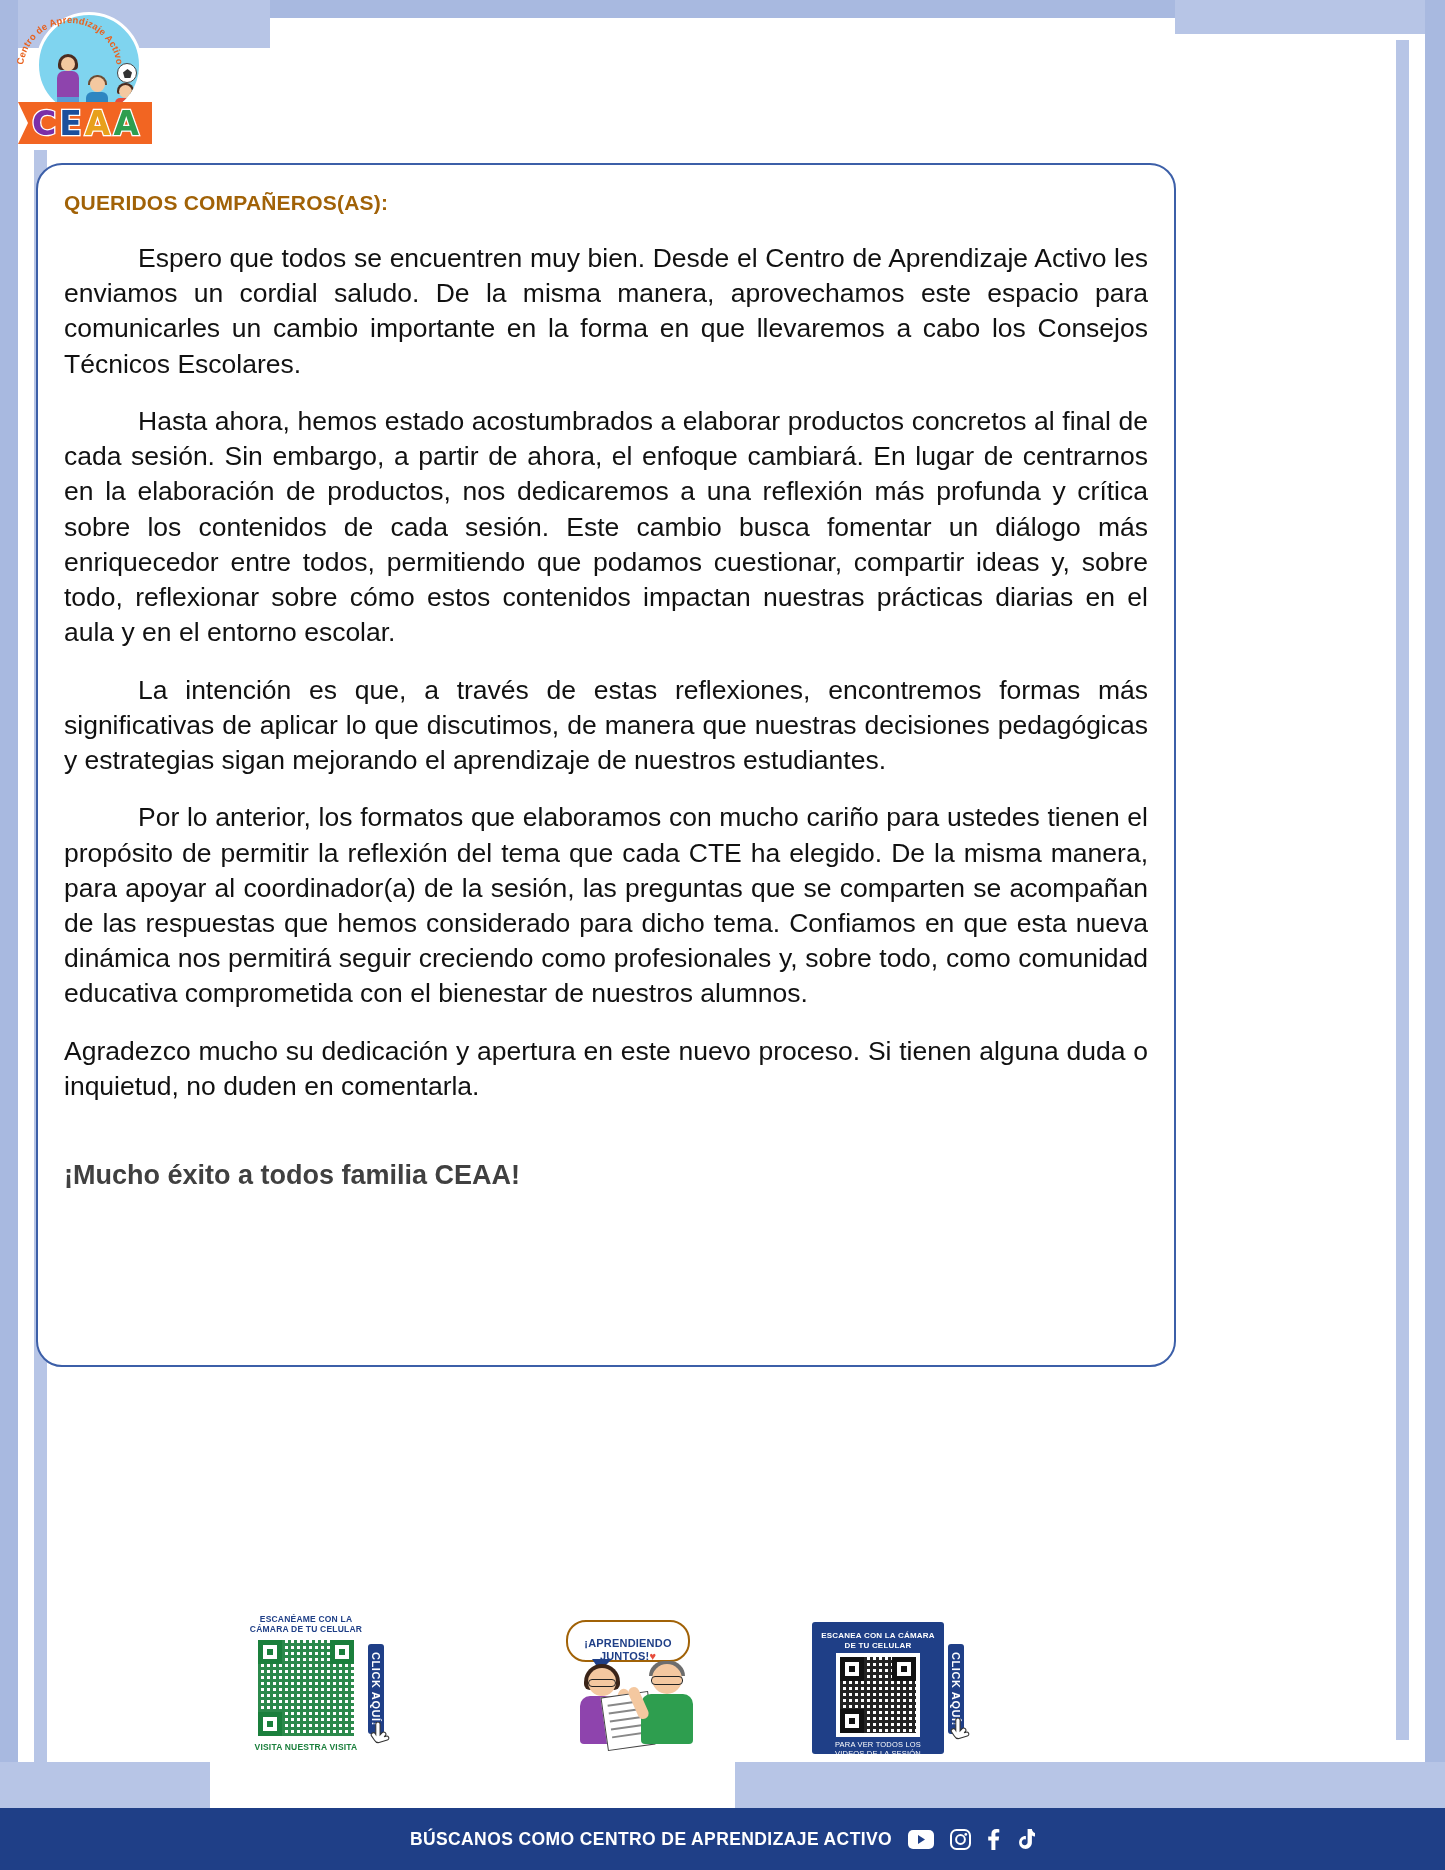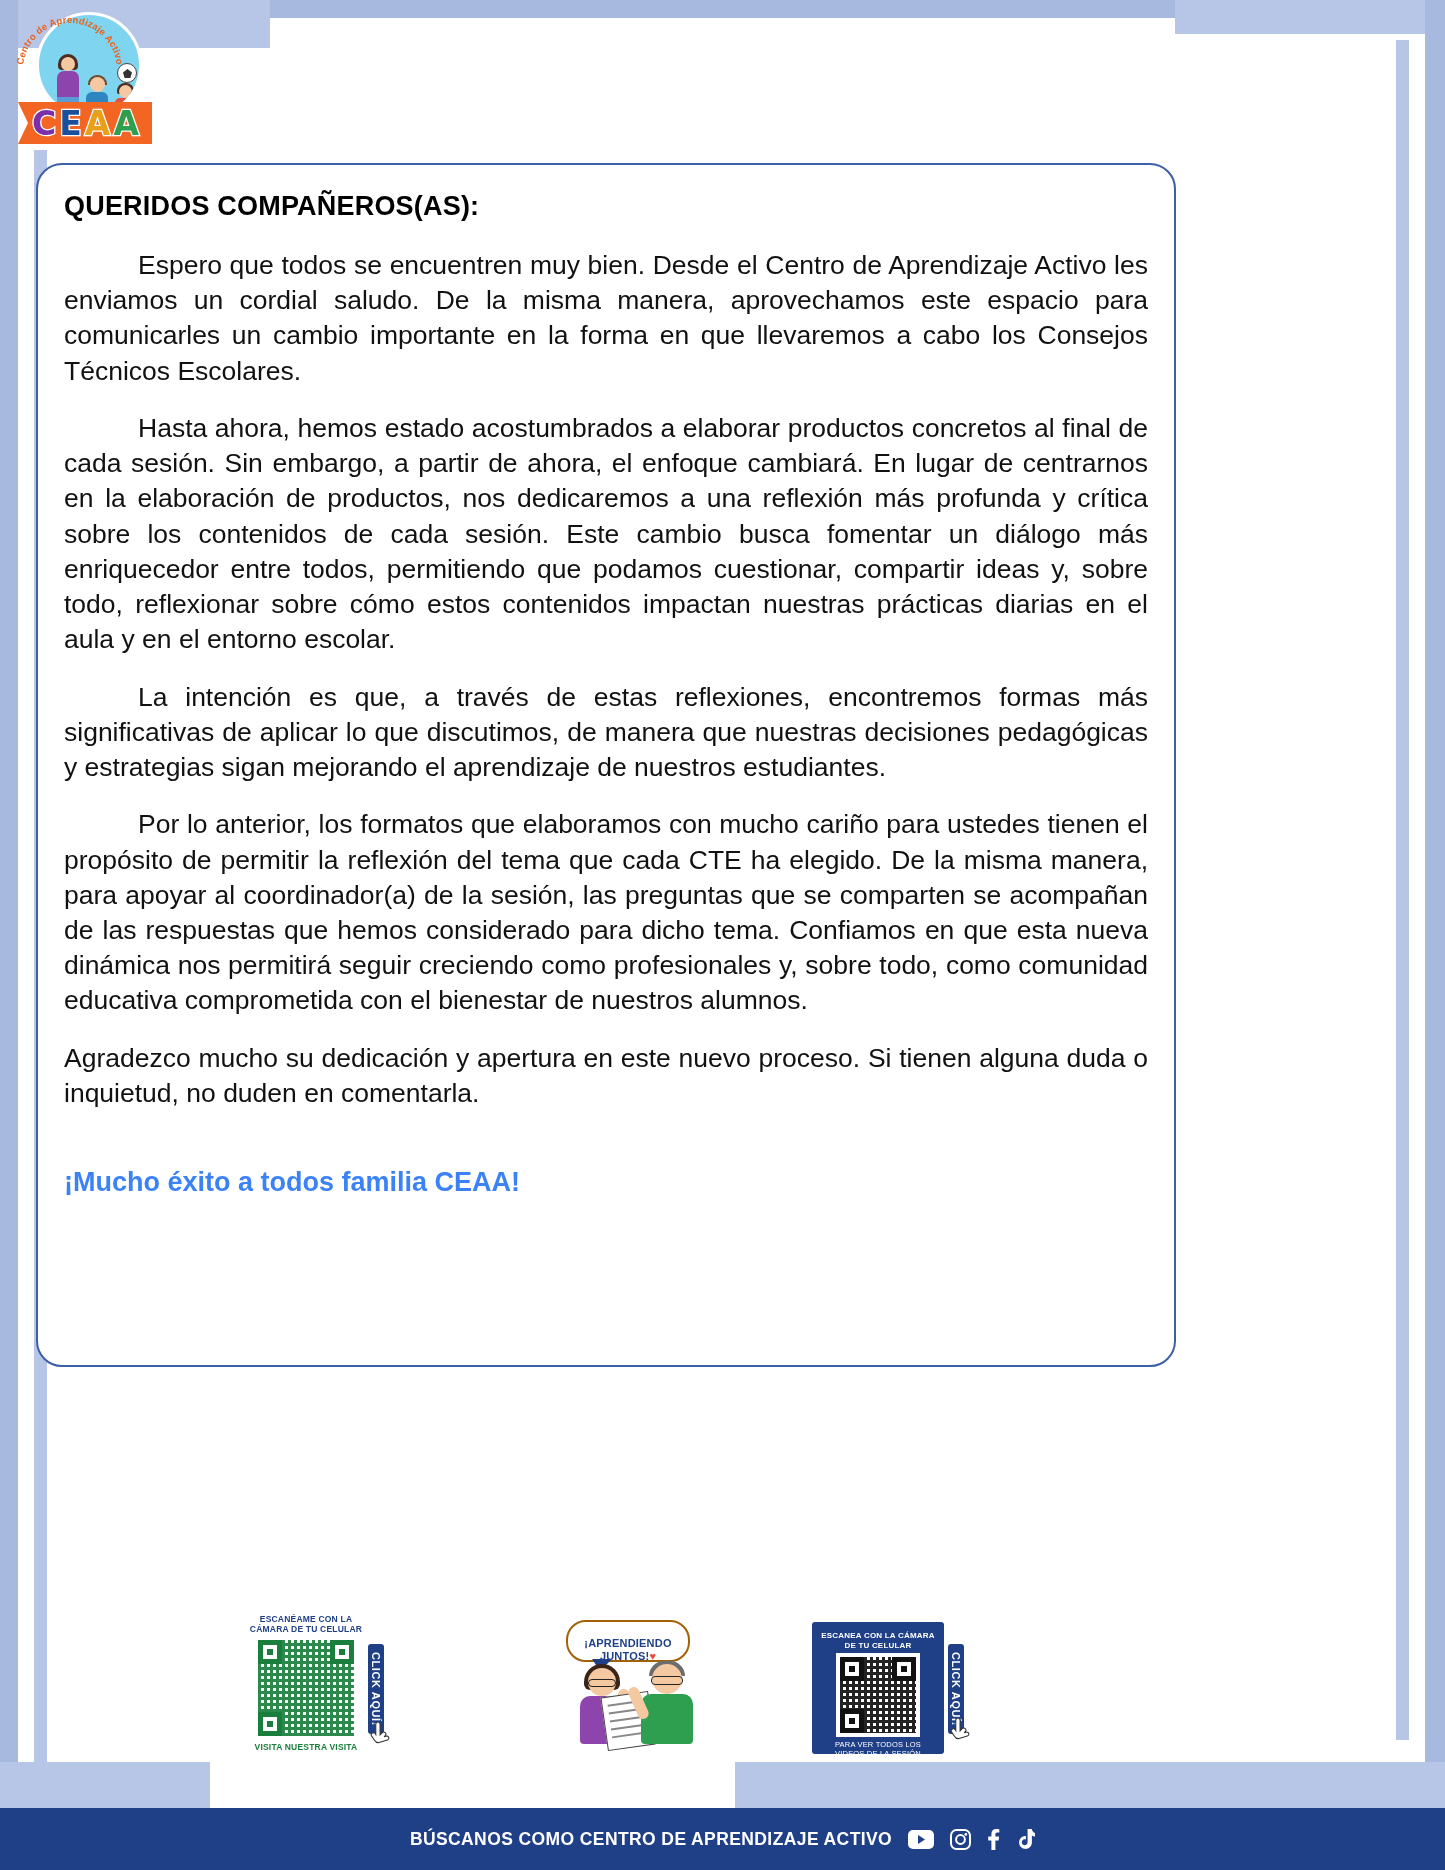--- a/index.html
+++ b/index.html
@@ -181,23 +181,23 @@
     left: 36px; top: 163px;
     width: 1140px;
     height: 1204px;
     border: 2.5px solid #3c5fa8;
     border-radius: 26px;
     background: #ffffff;
     padding: 26px 26px 20px 26px;
   }
 
   .letter-heading {
-    font-size: 27px;
-    font-weight: bold;
-    color: #000000;
+    font-size: 21px;
+    font-weight: bold;
+    color: #a16207;
     letter-spacing: 0.2px;
     margin-bottom: 26px;
     font-family: "Liberation Sans", sans-serif;
   }
 
   .para {
     font-size: 26.5px;
     line-height: 1.33;
     color: #111111;
     text-align: justify;
@@ -205,21 +205,21 @@
     text-indent: 74px;
     margin-bottom: 22px;
     font-family: "Liberation Sans", sans-serif;
     hyphens: none;
   }
   .para.no-indent { text-indent: 0; }
 
   .closing {
     font-size: 27px;
     font-weight: bold;
-    color: #3b82f6;
+    color: #404040;
     margin-top: 56px;
     font-family: "Liberation Sans", sans-serif;
   }
 
   
   .promo-row {
     position: absolute;
     left: 0; bottom: 108px;
     width: 1445px;
     height: 150px;

